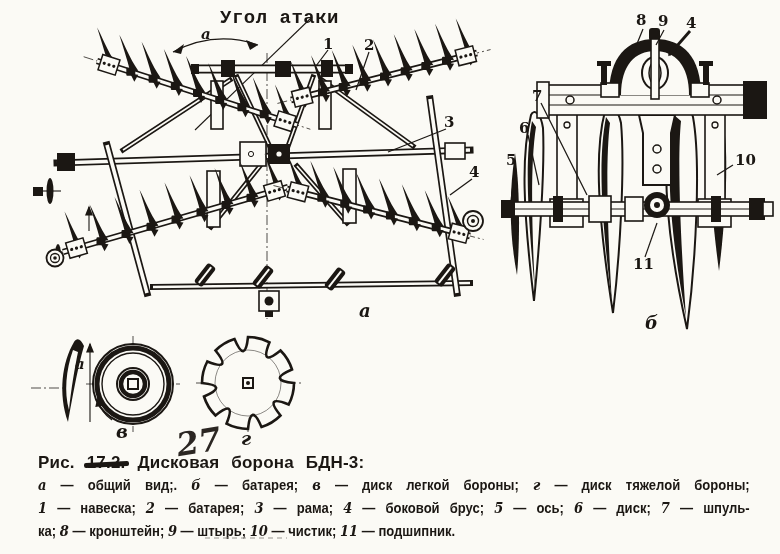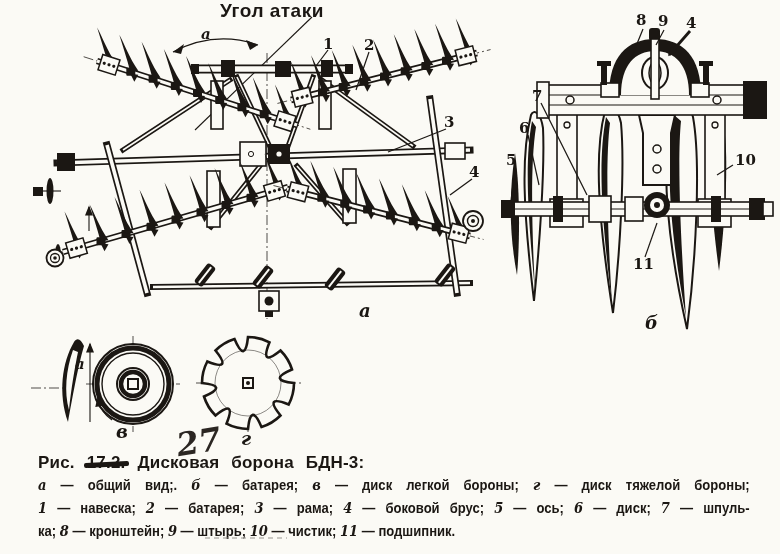--- a/index.html
+++ b/index.html
@@ -16,21 +16,21 @@
   svg .cl{stroke:#1b1713;stroke-width:0.9;stroke-dasharray:10 3 2 3;fill:none;opacity:.85;}
   svg .whitefit{fill:#fbfaf5;stroke:#1b1713;stroke-width:1.6;}
   svg .inkfit{fill:#1b1713;stroke:none;}
   svg text{fill:#1b1713;}
   svg .num{font-family:"DejaVu Serif",serif;font-weight:bold;font-size:15px;}
   svg .lett{font-family:"DejaVu Serif",serif;font-weight:bold;font-style:italic;font-size:18px;}
   svg .alpha{font-family:"DejaVu Serif",serif;font-weight:bold;font-style:italic;font-size:15px;}
   svg .hand{font-family:"DejaVu Serif",serif;font-style:italic;font-weight:bold;font-size:32px;fill:#2b2622;}
 
   #fig-title{
-    left:220px;top:0;font-size:19px;font-weight:bold;letter-spacing:.5px;
+    left:220px;top:7px;font-size:19px;font-weight:bold;letter-spacing:.5px;font-family:Liberation Mono, monospace;
   }
   #caption-heading{
     left:38px;top:453px;font-size:17px;font-weight:bold;word-spacing:7px;letter-spacing:.2px;
     white-space:nowrap;
   }
   .struck{position:relative;display:inline-block;}
   .sbar{
     position:absolute;left:-3px;right:-3px;top:46%;height:4.5px;background:#1b1713;
     transform:rotate(-2.5deg);border-radius:2px;
   }

